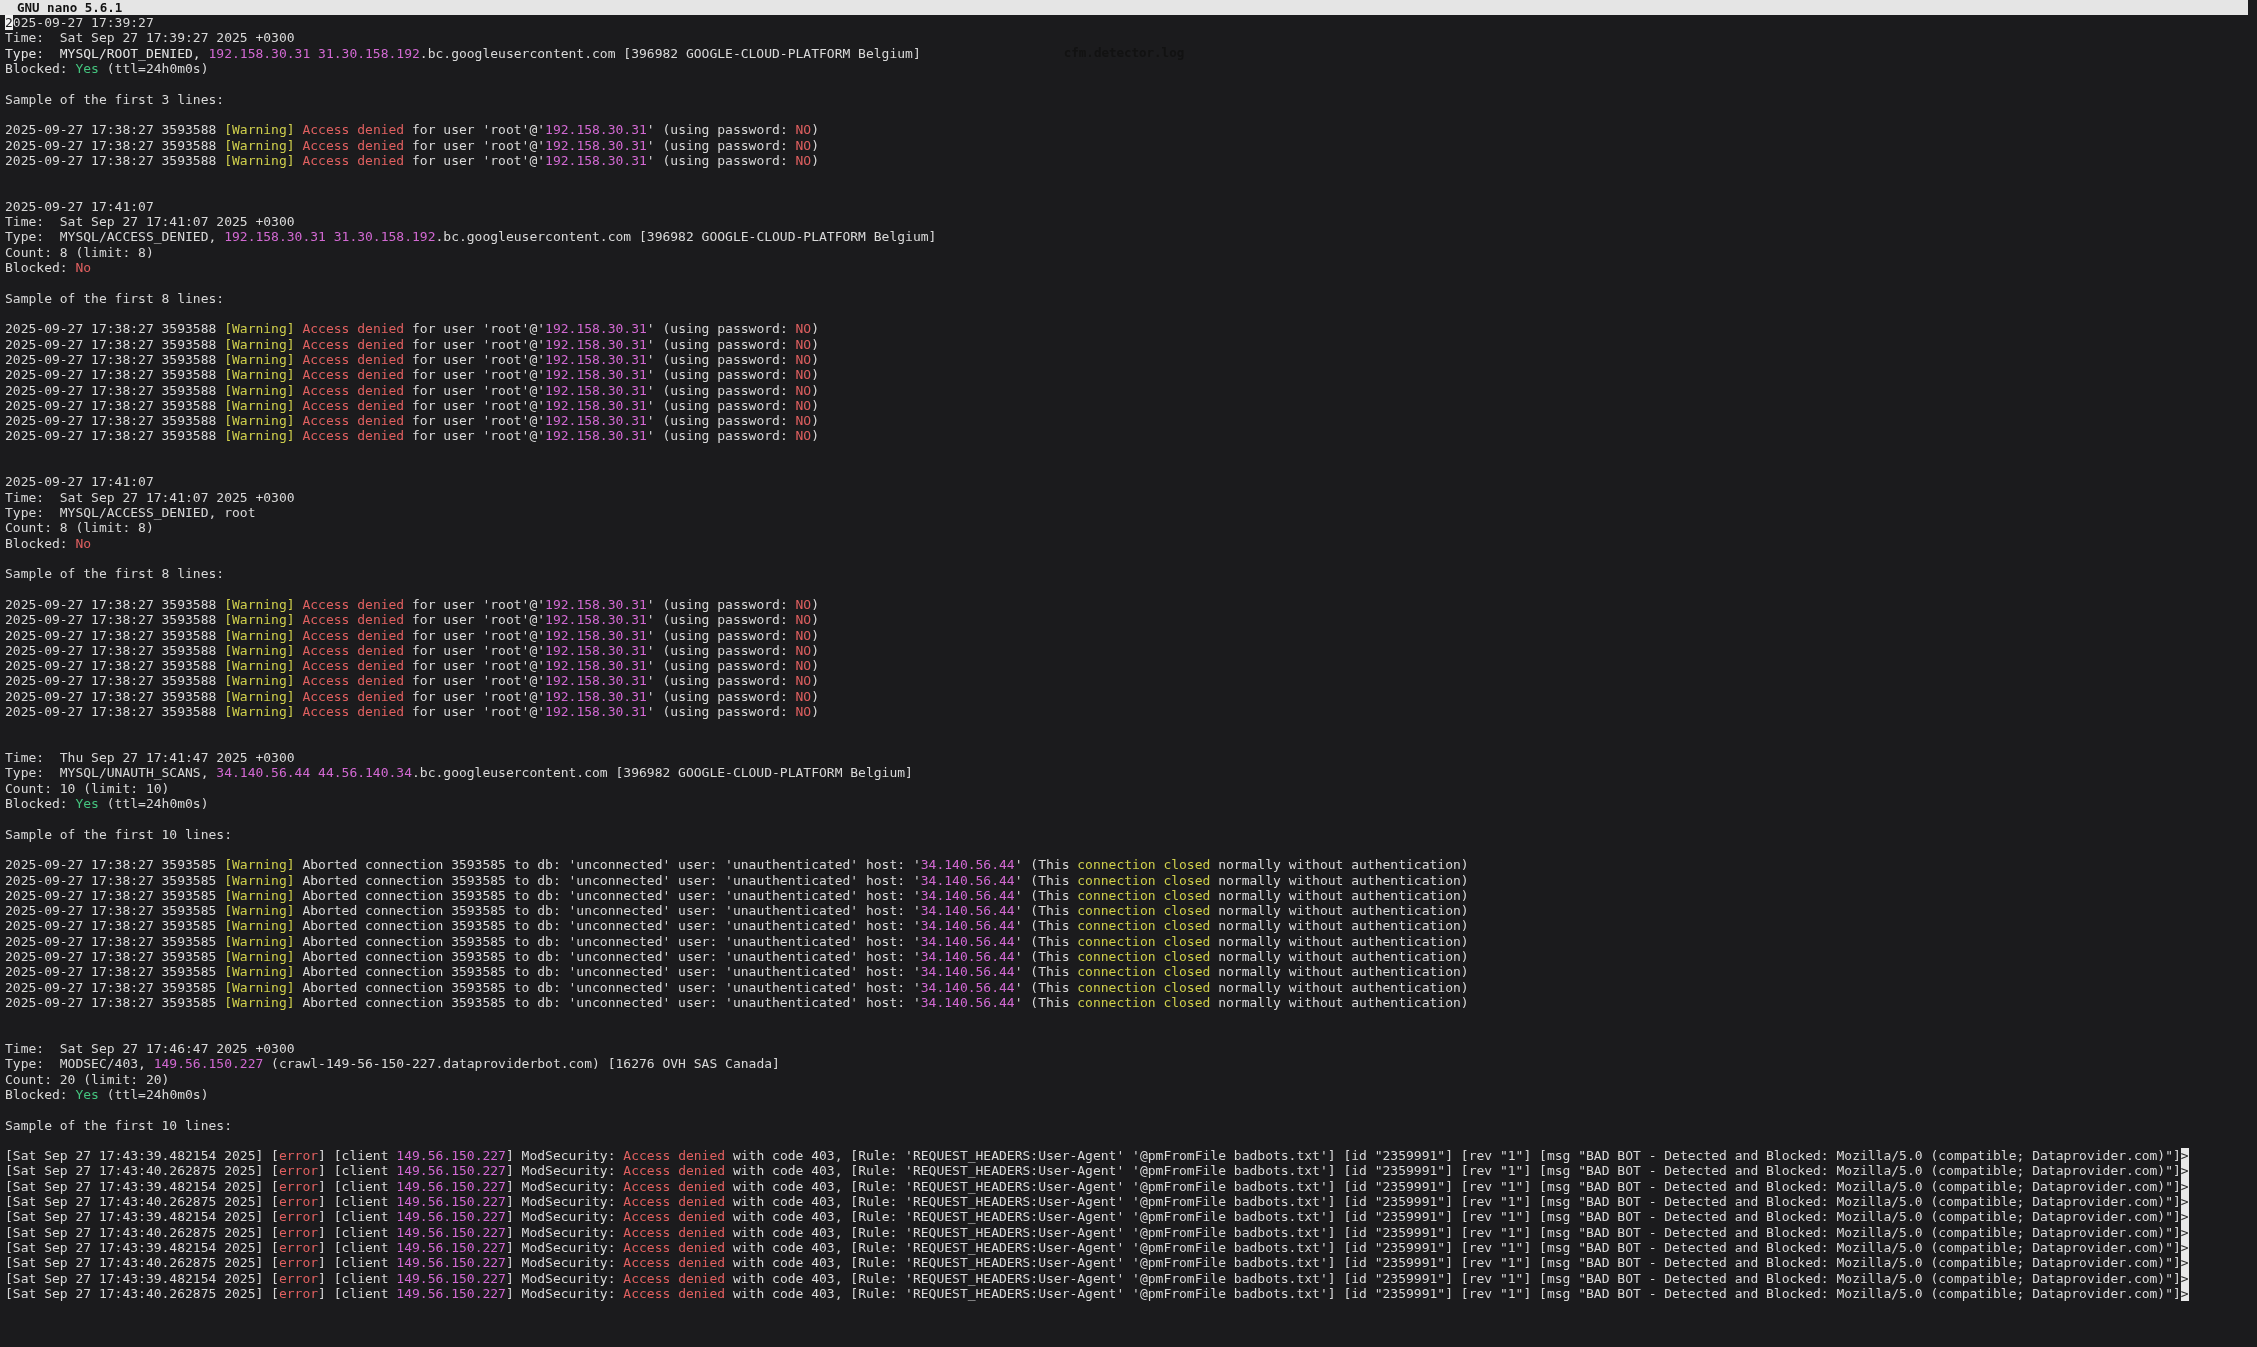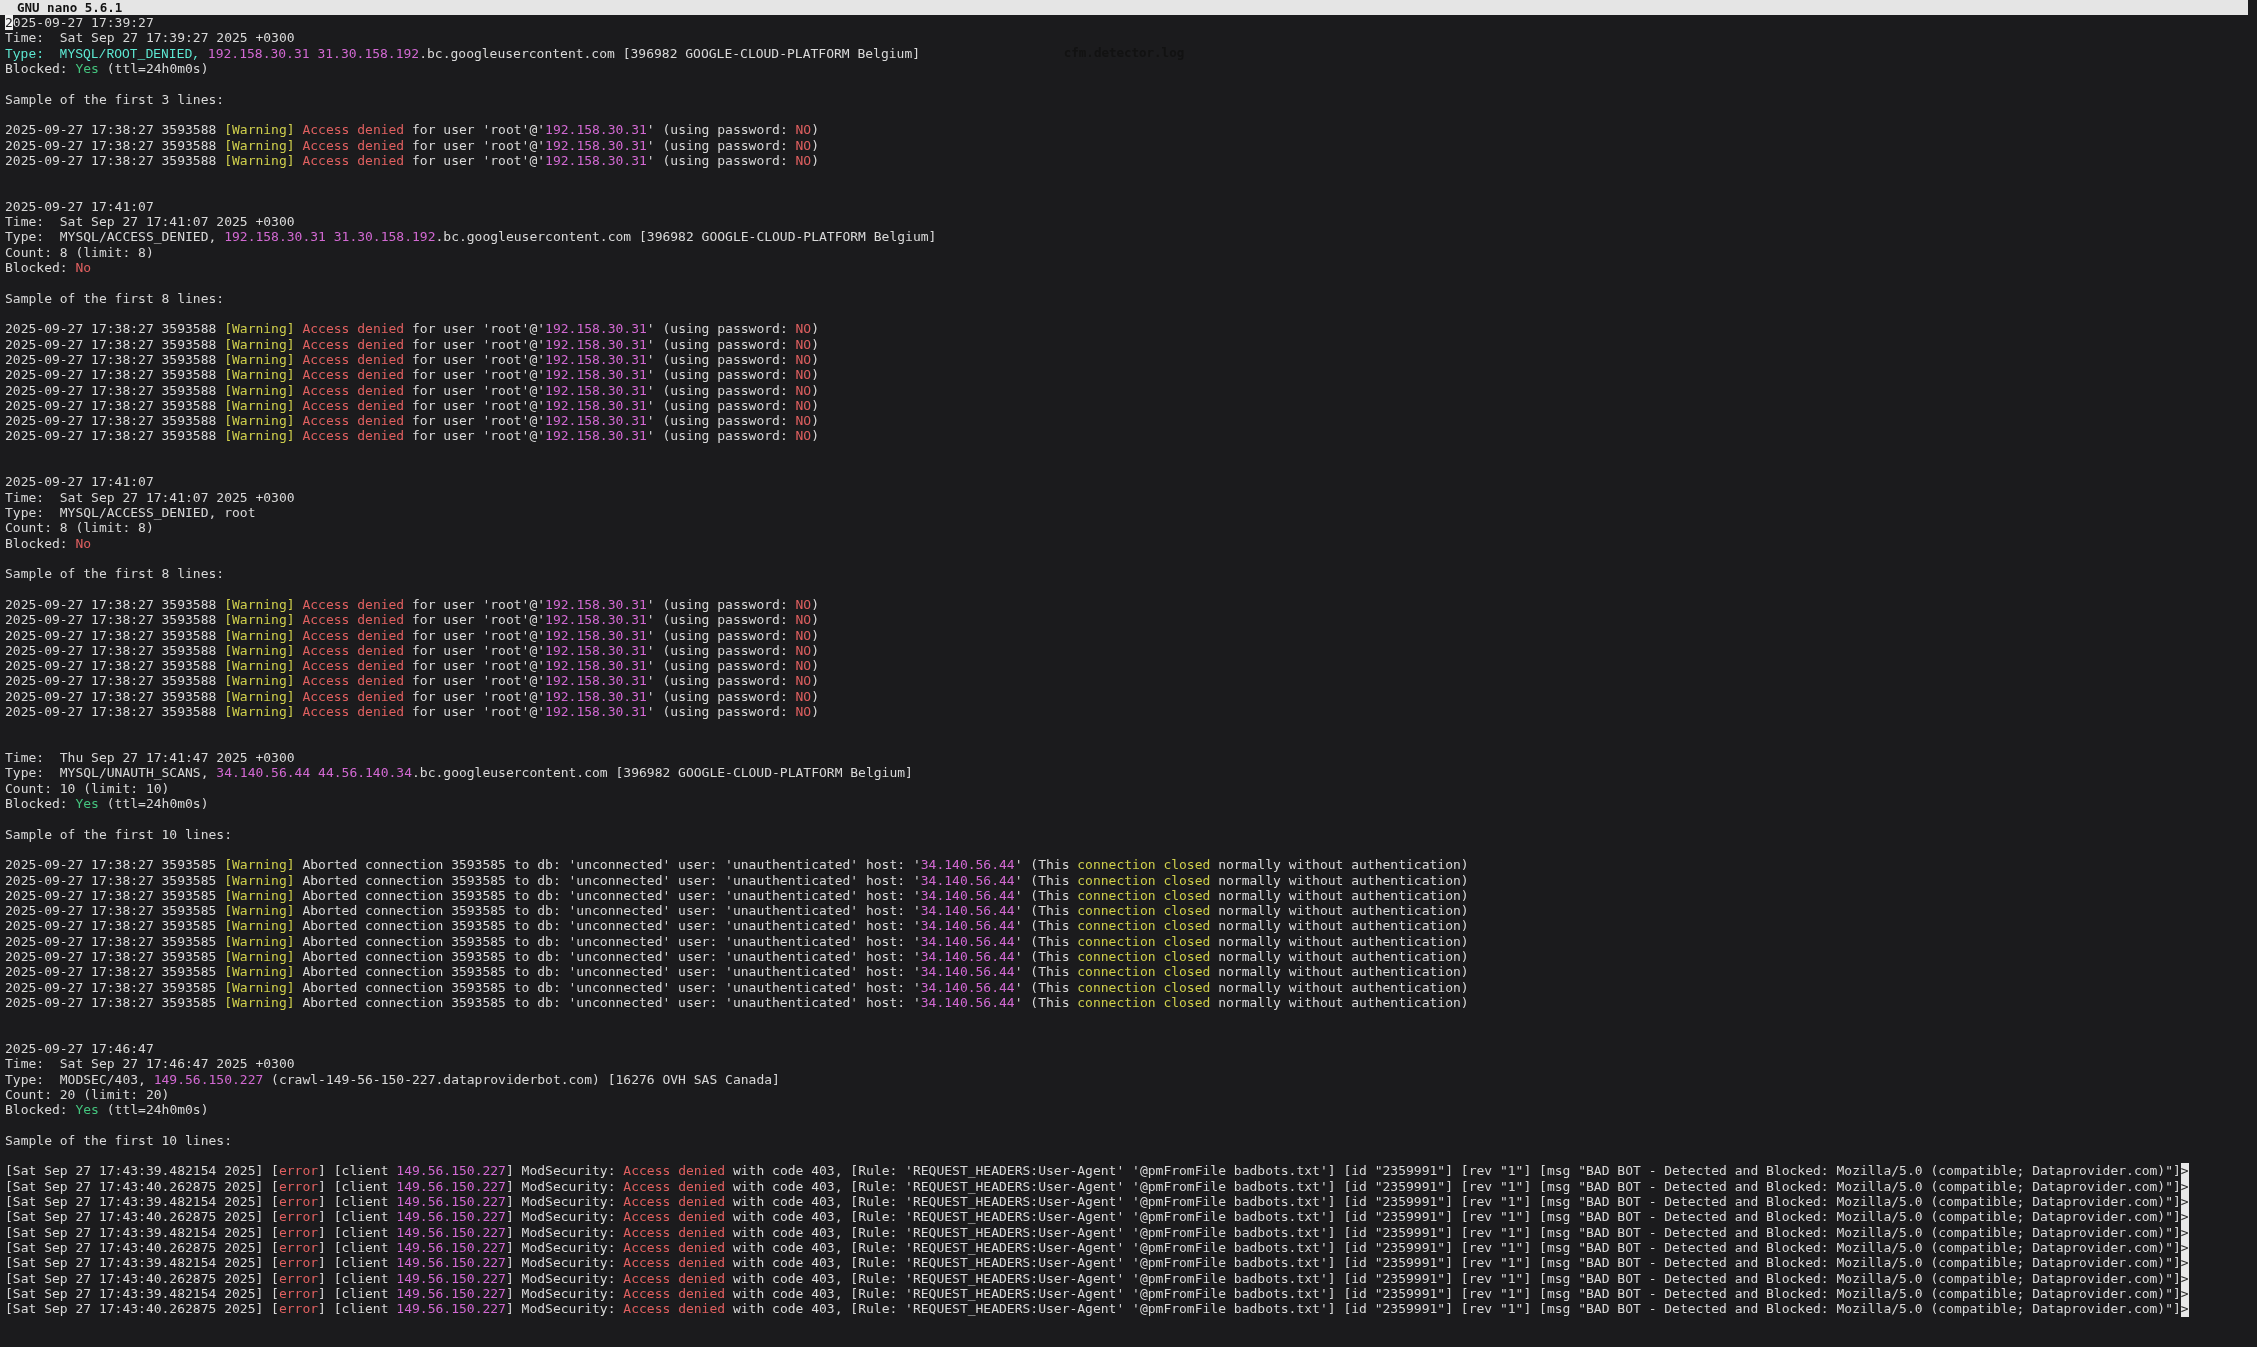--- a/index.html
+++ b/index.html
@@ -63,21 +63,21 @@
 <body>
 
 <div class="titlebar">
   <span class="app">GNU nano 5.6.1</span>
   <span class="fname">cfm.detector.log</span>
 </div>
 
 <div class="editor" id="editor">
     <div class="line"><span class="cursor">2</span><span style="color: rgb(217, 217, 217);">025-09-27 17:39:27</span></div>
     <div class="line"><span style="color: rgb(217, 217, 217);">Time:  Sat Sep 27 17:39:27 2025 +0300</span></div>
-    <div class="line"><span style="color: #5eead4; font-family: Liberation Mono, monospace;">Type:  MYSQL/ROOT_DENIED, </span><span style="color: rgb(210, 105, 210);">192.158.30.31 31.30.158.192</span><span style="color: rgb(217, 217, 217);">.bc.googleusercontent.com [396982 GOOGLE-CLOUD-PLATFORM Belgium]</span></div>
+    <div class="line"><span style="color: #e5e5e5;">Type:  MYSQL/ROOT_DENIED, </span><span style="color: rgb(210, 105, 210);">192.158.30.31 31.30.158.192</span><span style="color: rgb(217, 217, 217);">.bc.googleusercontent.com [396982 GOOGLE-CLOUD-PLATFORM Belgium]</span></div>
     <div class="line"><span style="color: rgb(217, 217, 217);">Blocked: </span><span style="color: rgb(68, 196, 126);">Yes</span><span style="color: rgb(217, 217, 217);"> (ttl=24h0m0s)</span></div>
     <div class="line"> </div>
     <div class="line"><span style="color: rgb(217, 217, 217);">Sample of the first 3 lines:</span></div>
     <div class="line"> </div>
     <div class="line"><span style="color: rgb(217, 217, 217);">2025-09-27 17:38:27 3593588 </span><span style="color: rgb(207, 207, 76);">[Warning]</span><span style="color: rgb(217, 217, 217);"> </span><span style="color: rgb(224, 96, 96);">Access denied</span><span style="color: rgb(217, 217, 217);"> for user 'root'@'</span><span style="color: rgb(210, 105, 210);">192.158.30.31</span><span style="color: rgb(217, 217, 217);">' (using password: </span><span style="color: rgb(224, 96, 96);">NO</span><span style="color: rgb(217, 217, 217);">)</span></div>
     <div class="line"><span style="color: rgb(217, 217, 217);">2025-09-27 17:38:27 3593588 </span><span style="color: rgb(207, 207, 76);">[Warning]</span><span style="color: rgb(217, 217, 217);"> </span><span style="color: rgb(224, 96, 96);">Access denied</span><span style="color: rgb(217, 217, 217);"> for user 'root'@'</span><span style="color: rgb(210, 105, 210);">192.158.30.31</span><span style="color: rgb(217, 217, 217);">' (using password: </span><span style="color: rgb(224, 96, 96);">NO</span><span style="color: rgb(217, 217, 217);">)</span></div>
     <div class="line"><span style="color: rgb(217, 217, 217);">2025-09-27 17:38:27 3593588 </span><span style="color: rgb(207, 207, 76);">[Warning]</span><span style="color: rgb(217, 217, 217);"> </span><span style="color: rgb(224, 96, 96);">Access denied</span><span style="color: rgb(217, 217, 217);"> for user 'root'@'</span><span style="color: rgb(210, 105, 210);">192.158.30.31</span><span style="color: rgb(217, 217, 217);">' (using password: </span><span style="color: rgb(224, 96, 96);">NO</span><span style="color: rgb(217, 217, 217);">)</span></div>
     <div class="line"> </div>
     <div class="line"> </div>
     <div class="line"><span style="color: rgb(217, 217, 217);">2025-09-27 17:41:07</span></div>
@@ -128,21 +128,20 @@
     <div class="line"><span style="color: rgb(217, 217, 217);">2025-09-27 17:38:27 3593585 </span><span style="color: rgb(207, 207, 76);">[Warning]</span><span style="color: rgb(217, 217, 217);"> Aborted connection 3593585 to db: 'unconnected' user: 'unauthenticated' host: '</span><span style="color: rgb(210, 105, 210);">34.140.56.44</span><span style="color: rgb(217, 217, 217);">' (This </span><span style="color: rgb(207, 207, 76);">connection closed</span><span style="color: rgb(217, 217, 217);"> normally without authentication)</span></div>
     <div class="line"><span style="color: rgb(217, 217, 217);">2025-09-27 17:38:27 3593585 </span><span style="color: rgb(207, 207, 76);">[Warning]</span><span style="color: rgb(217, 217, 217);"> Aborted connection 3593585 to db: 'unconnected' user: 'unauthenticated' host: '</span><span style="color: rgb(210, 105, 210);">34.140.56.44</span><span style="color: rgb(217, 217, 217);">' (This </span><span style="color: rgb(207, 207, 76);">connection closed</span><span style="color: rgb(217, 217, 217);"> normally without authentication)</span></div>
     <div class="line"><span style="color: rgb(217, 217, 217);">2025-09-27 17:38:27 3593585 </span><span style="color: rgb(207, 207, 76);">[Warning]</span><span style="color: rgb(217, 217, 217);"> Aborted connection 3593585 to db: 'unconnected' user: 'unauthenticated' host: '</span><span style="color: rgb(210, 105, 210);">34.140.56.44</span><span style="color: rgb(217, 217, 217);">' (This </span><span style="color: rgb(207, 207, 76);">connection closed</span><span style="color: rgb(217, 217, 217);"> normally without authentication)</span></div>
     <div class="line"><span style="color: rgb(217, 217, 217);">2025-09-27 17:38:27 3593585 </span><span style="color: rgb(207, 207, 76);">[Warning]</span><span style="color: rgb(217, 217, 217);"> Aborted connection 3593585 to db: 'unconnected' user: 'unauthenticated' host: '</span><span style="color: rgb(210, 105, 210);">34.140.56.44</span><span style="color: rgb(217, 217, 217);">' (This </span><span style="color: rgb(207, 207, 76);">connection closed</span><span style="color: rgb(217, 217, 217);"> normally without authentication)</span></div>
     <div class="line"><span style="color: rgb(217, 217, 217);">2025-09-27 17:38:27 3593585 </span><span style="color: rgb(207, 207, 76);">[Warning]</span><span style="color: rgb(217, 217, 217);"> Aborted connection 3593585 to db: 'unconnected' user: 'unauthenticated' host: '</span><span style="color: rgb(210, 105, 210);">34.140.56.44</span><span style="color: rgb(217, 217, 217);">' (This </span><span style="color: rgb(207, 207, 76);">connection closed</span><span style="color: rgb(217, 217, 217);"> normally without authentication)</span></div>
     <div class="line"><span style="color: rgb(217, 217, 217);">2025-09-27 17:38:27 3593585 </span><span style="color: rgb(207, 207, 76);">[Warning]</span><span style="color: rgb(217, 217, 217);"> Aborted connection 3593585 to db: 'unconnected' user: 'unauthenticated' host: '</span><span style="color: rgb(210, 105, 210);">34.140.56.44</span><span style="color: rgb(217, 217, 217);">' (This </span><span style="color: rgb(207, 207, 76);">connection closed</span><span style="color: rgb(217, 217, 217);"> normally without authentication)</span></div>
     <div class="line"><span style="color: rgb(217, 217, 217);">2025-09-27 17:38:27 3593585 </span><span style="color: rgb(207, 207, 76);">[Warning]</span><span style="color: rgb(217, 217, 217);"> Aborted connection 3593585 to db: 'unconnected' user: 'unauthenticated' host: '</span><span style="color: rgb(210, 105, 210);">34.140.56.44</span><span style="color: rgb(217, 217, 217);">' (This </span><span style="color: rgb(207, 207, 76);">connection closed</span><span style="color: rgb(217, 217, 217);"> normally without authentication)</span></div>
     <div class="line"><span style="color: rgb(217, 217, 217);">2025-09-27 17:38:27 3593585 </span><span style="color: rgb(207, 207, 76);">[Warning]</span><span style="color: rgb(217, 217, 217);"> Aborted connection 3593585 to db: 'unconnected' user: 'unauthenticated' host: '</span><span style="color: rgb(210, 105, 210);">34.140.56.44</span><span style="color: rgb(217, 217, 217);">' (This </span><span style="color: rgb(207, 207, 76);">connection closed</span><span style="color: rgb(217, 217, 217);"> normally without authentication)</span></div>
     <div class="line"> </div>
     <div class="line"> </div>
-    <div class="line"><span style="color: rgb(217, 217, 217);">2025-09-27 17:46:47</span></div>
     <div class="line"><span style="color: rgb(217, 217, 217);">Time:  Sat Sep 27 17:46:47 2025 +0300</span></div>
     <div class="line"><span style="color: rgb(217, 217, 217);">Type:  MODSEC/403, </span><span style="color: rgb(210, 105, 210);">149.56.150.227</span><span style="color: rgb(217, 217, 217);"> (crawl-149-56-150-227.dataproviderbot.com) [16276 OVH SAS Canada]</span></div>
     <div class="line"><span style="color: rgb(217, 217, 217);">Count: 20 (limit: 20)</span></div>
     <div class="line"><span style="color: rgb(217, 217, 217);">Blocked: </span><span style="color: rgb(68, 196, 126);">Yes</span><span style="color: rgb(217, 217, 217);"> (ttl=24h0m0s)</span></div>
     <div class="line"> </div>
     <div class="line"><span style="color: rgb(217, 217, 217);">Sample of the first 10 lines:</span></div>
     <div class="line"> </div>
     <div class="line"><span style="color: rgb(217, 217, 217);">[Sat Sep 27 17:43:39.482154 2025] [</span><span style="color: rgb(224, 96, 96);">error</span><span style="color: rgb(217, 217, 217);">] [client </span><span style="color: rgb(210, 105, 210);">149.56.150.227</span><span style="color: rgb(217, 217, 217);">] ModSecurity: </span><span style="color: rgb(224, 96, 96);">Access denied</span><span style="color: rgb(217, 217, 217);"> with code 403, [Rule: 'REQUEST_HEADERS:User-Agent' '@pmFromFile badbots.txt'] [id "2359991"] [rev "1"] [msg "BAD BOT - Detected and Blocked: Mozilla/5.0 (compatible; Dataprovider.com)"]</span><span class="marker">&gt;</span></div>
     <div class="line"><span style="color: rgb(217, 217, 217);">[Sat Sep 27 17:43:40.262875 2025] [</span><span style="color: rgb(224, 96, 96);">error</span><span style="color: rgb(217, 217, 217);">] [client </span><span style="color: rgb(210, 105, 210);">149.56.150.227</span><span style="color: rgb(217, 217, 217);">] ModSecurity: </span><span style="color: rgb(224, 96, 96);">Access denied</span><span style="color: rgb(217, 217, 217);"> with code 403, [Rule: 'REQUEST_HEADERS:User-Agent' '@pmFromFile badbots.txt'] [id "2359991"] [rev "1"] [msg "BAD BOT - Detected and Blocked: Mozilla/5.0 (compatible; Dataprovider.com)"]</span><span class="marker">&gt;</span></div>
     <div class="line"><span style="color: rgb(217, 217, 217);">[Sat Sep 27 17:43:39.482154 2025] [</span><span style="color: rgb(224, 96, 96);">error</span><span style="color: rgb(217, 217, 217);">] [client </span><span style="color: rgb(210, 105, 210);">149.56.150.227</span><span style="color: rgb(217, 217, 217);">] ModSecurity: </span><span style="color: rgb(224, 96, 96);">Access denied</span><span style="color: rgb(217, 217, 217);"> with code 403, [Rule: 'REQUEST_HEADERS:User-Agent' '@pmFromFile badbots.txt'] [id "2359991"] [rev "1"] [msg "BAD BOT - Detected and Blocked: Mozilla/5.0 (compatible; Dataprovider.com)"]</span><span class="marker">&gt;</span></div>

